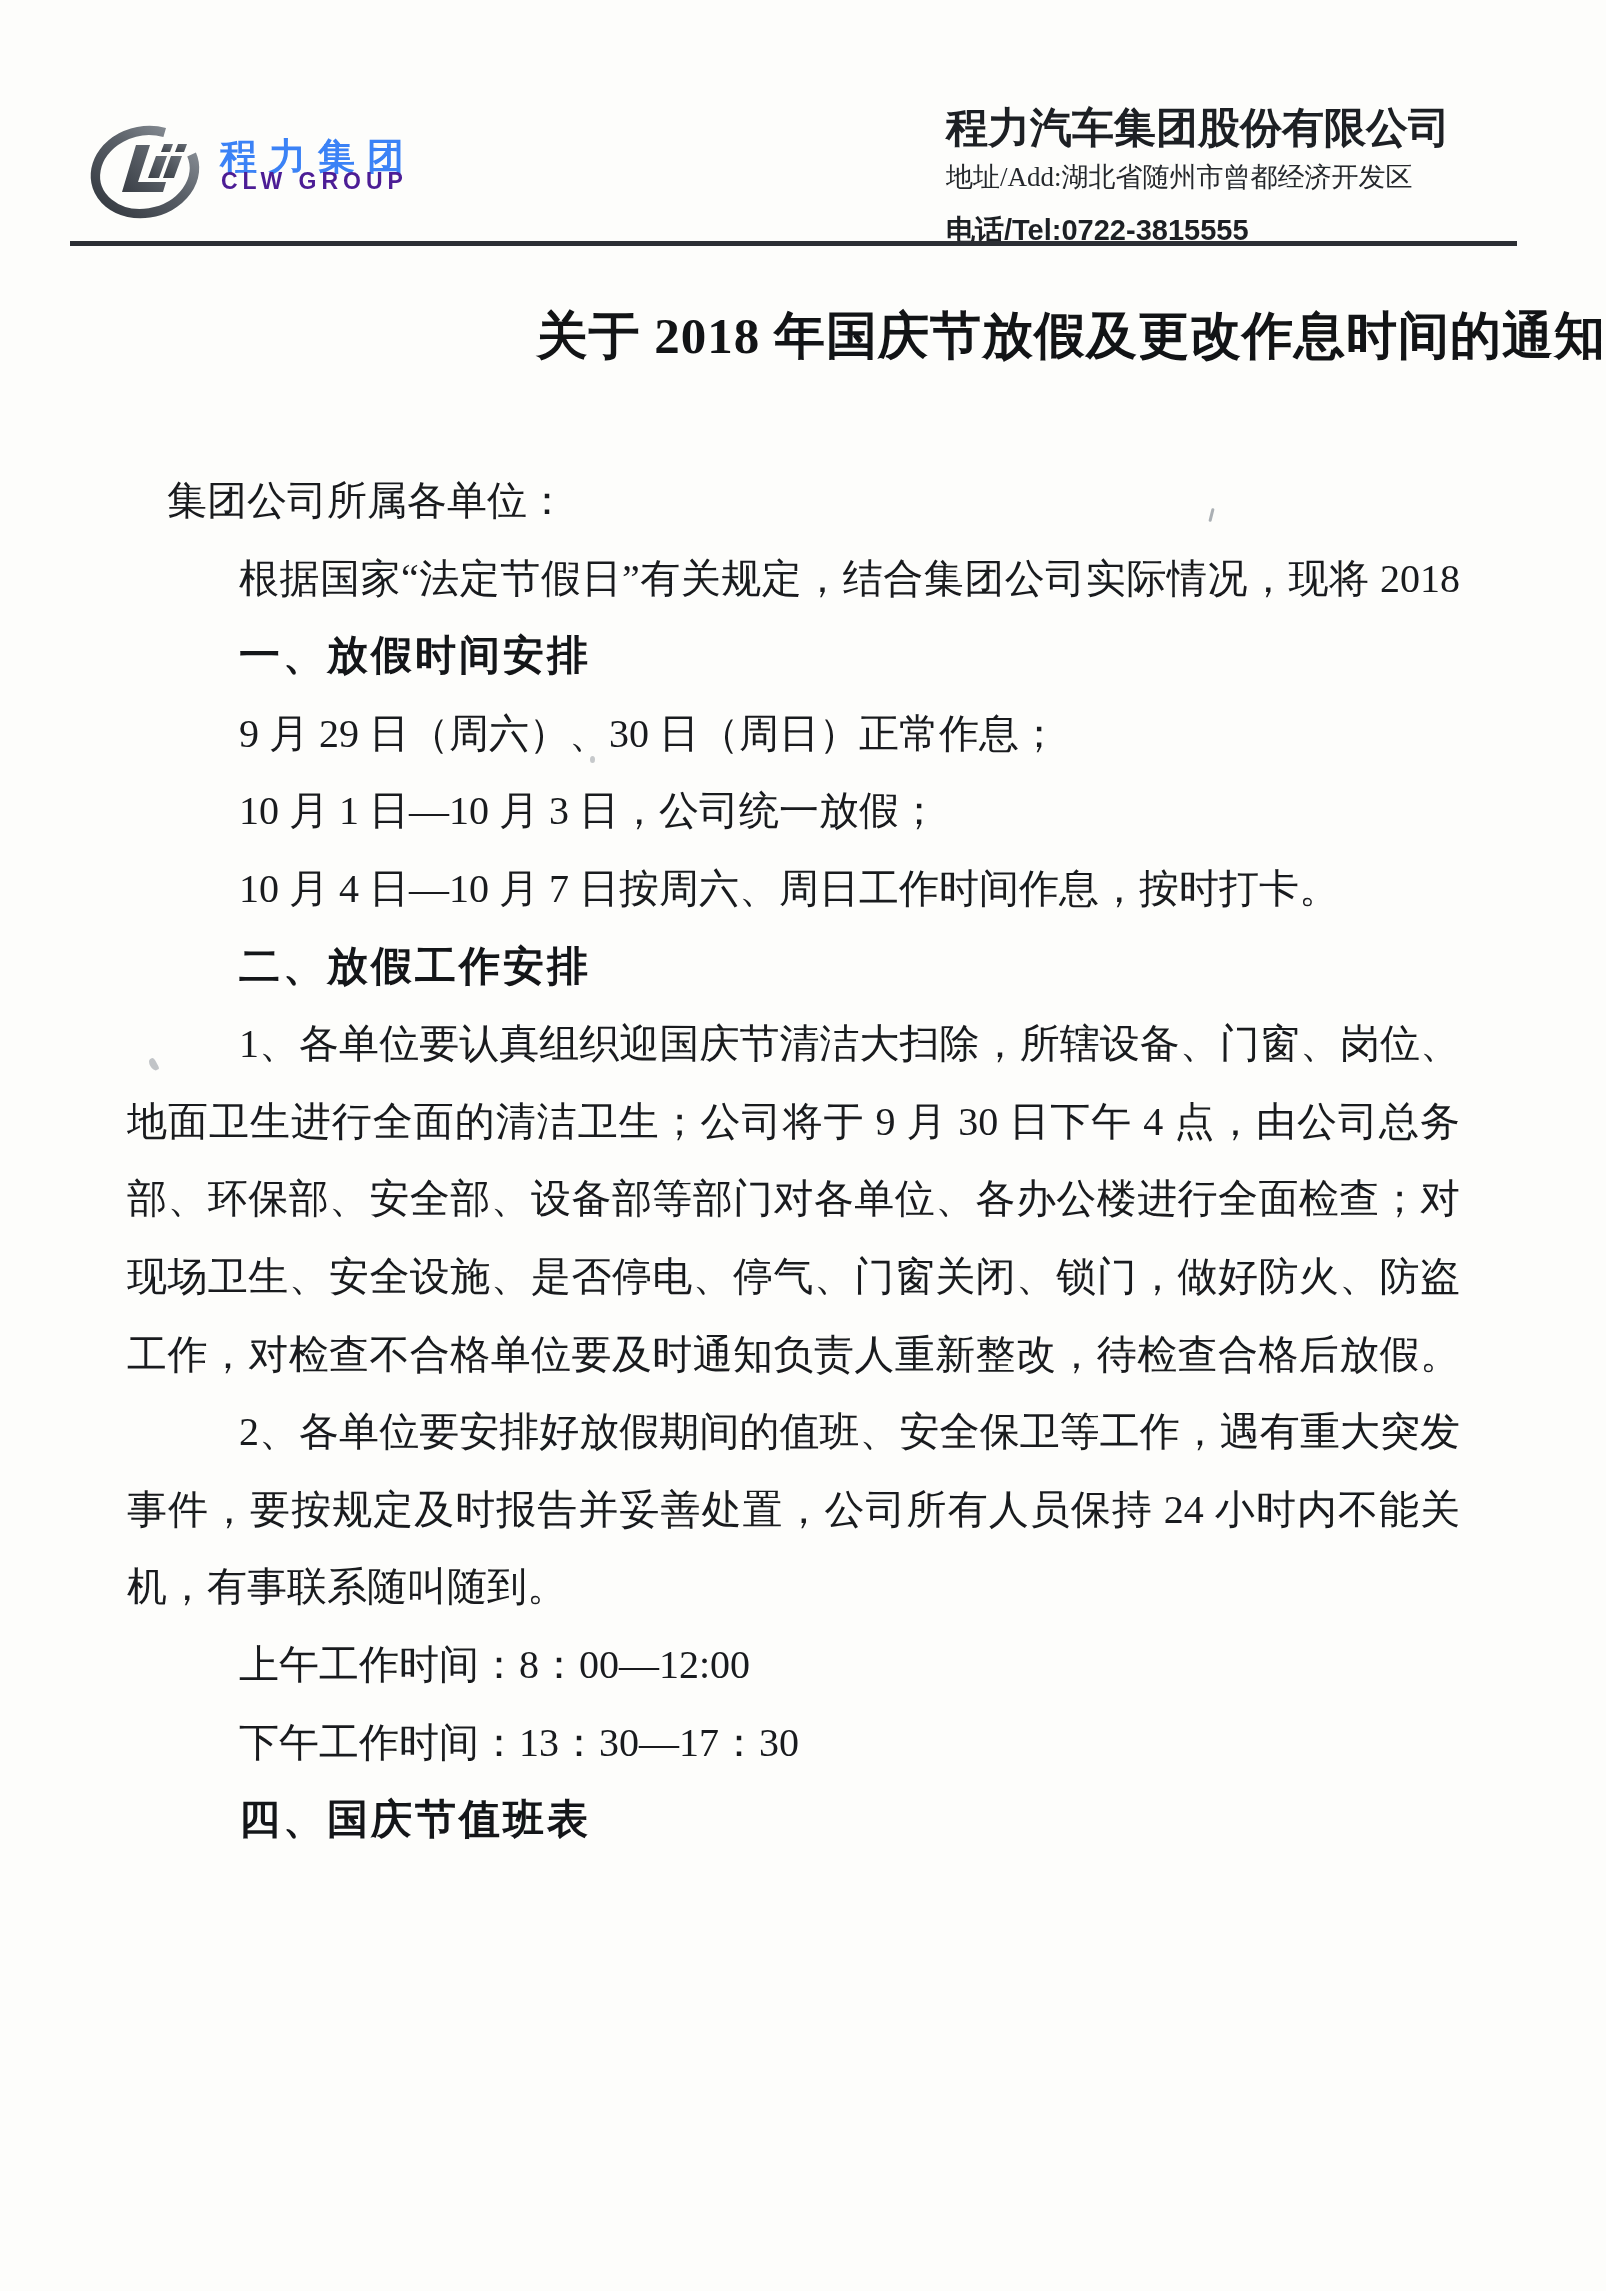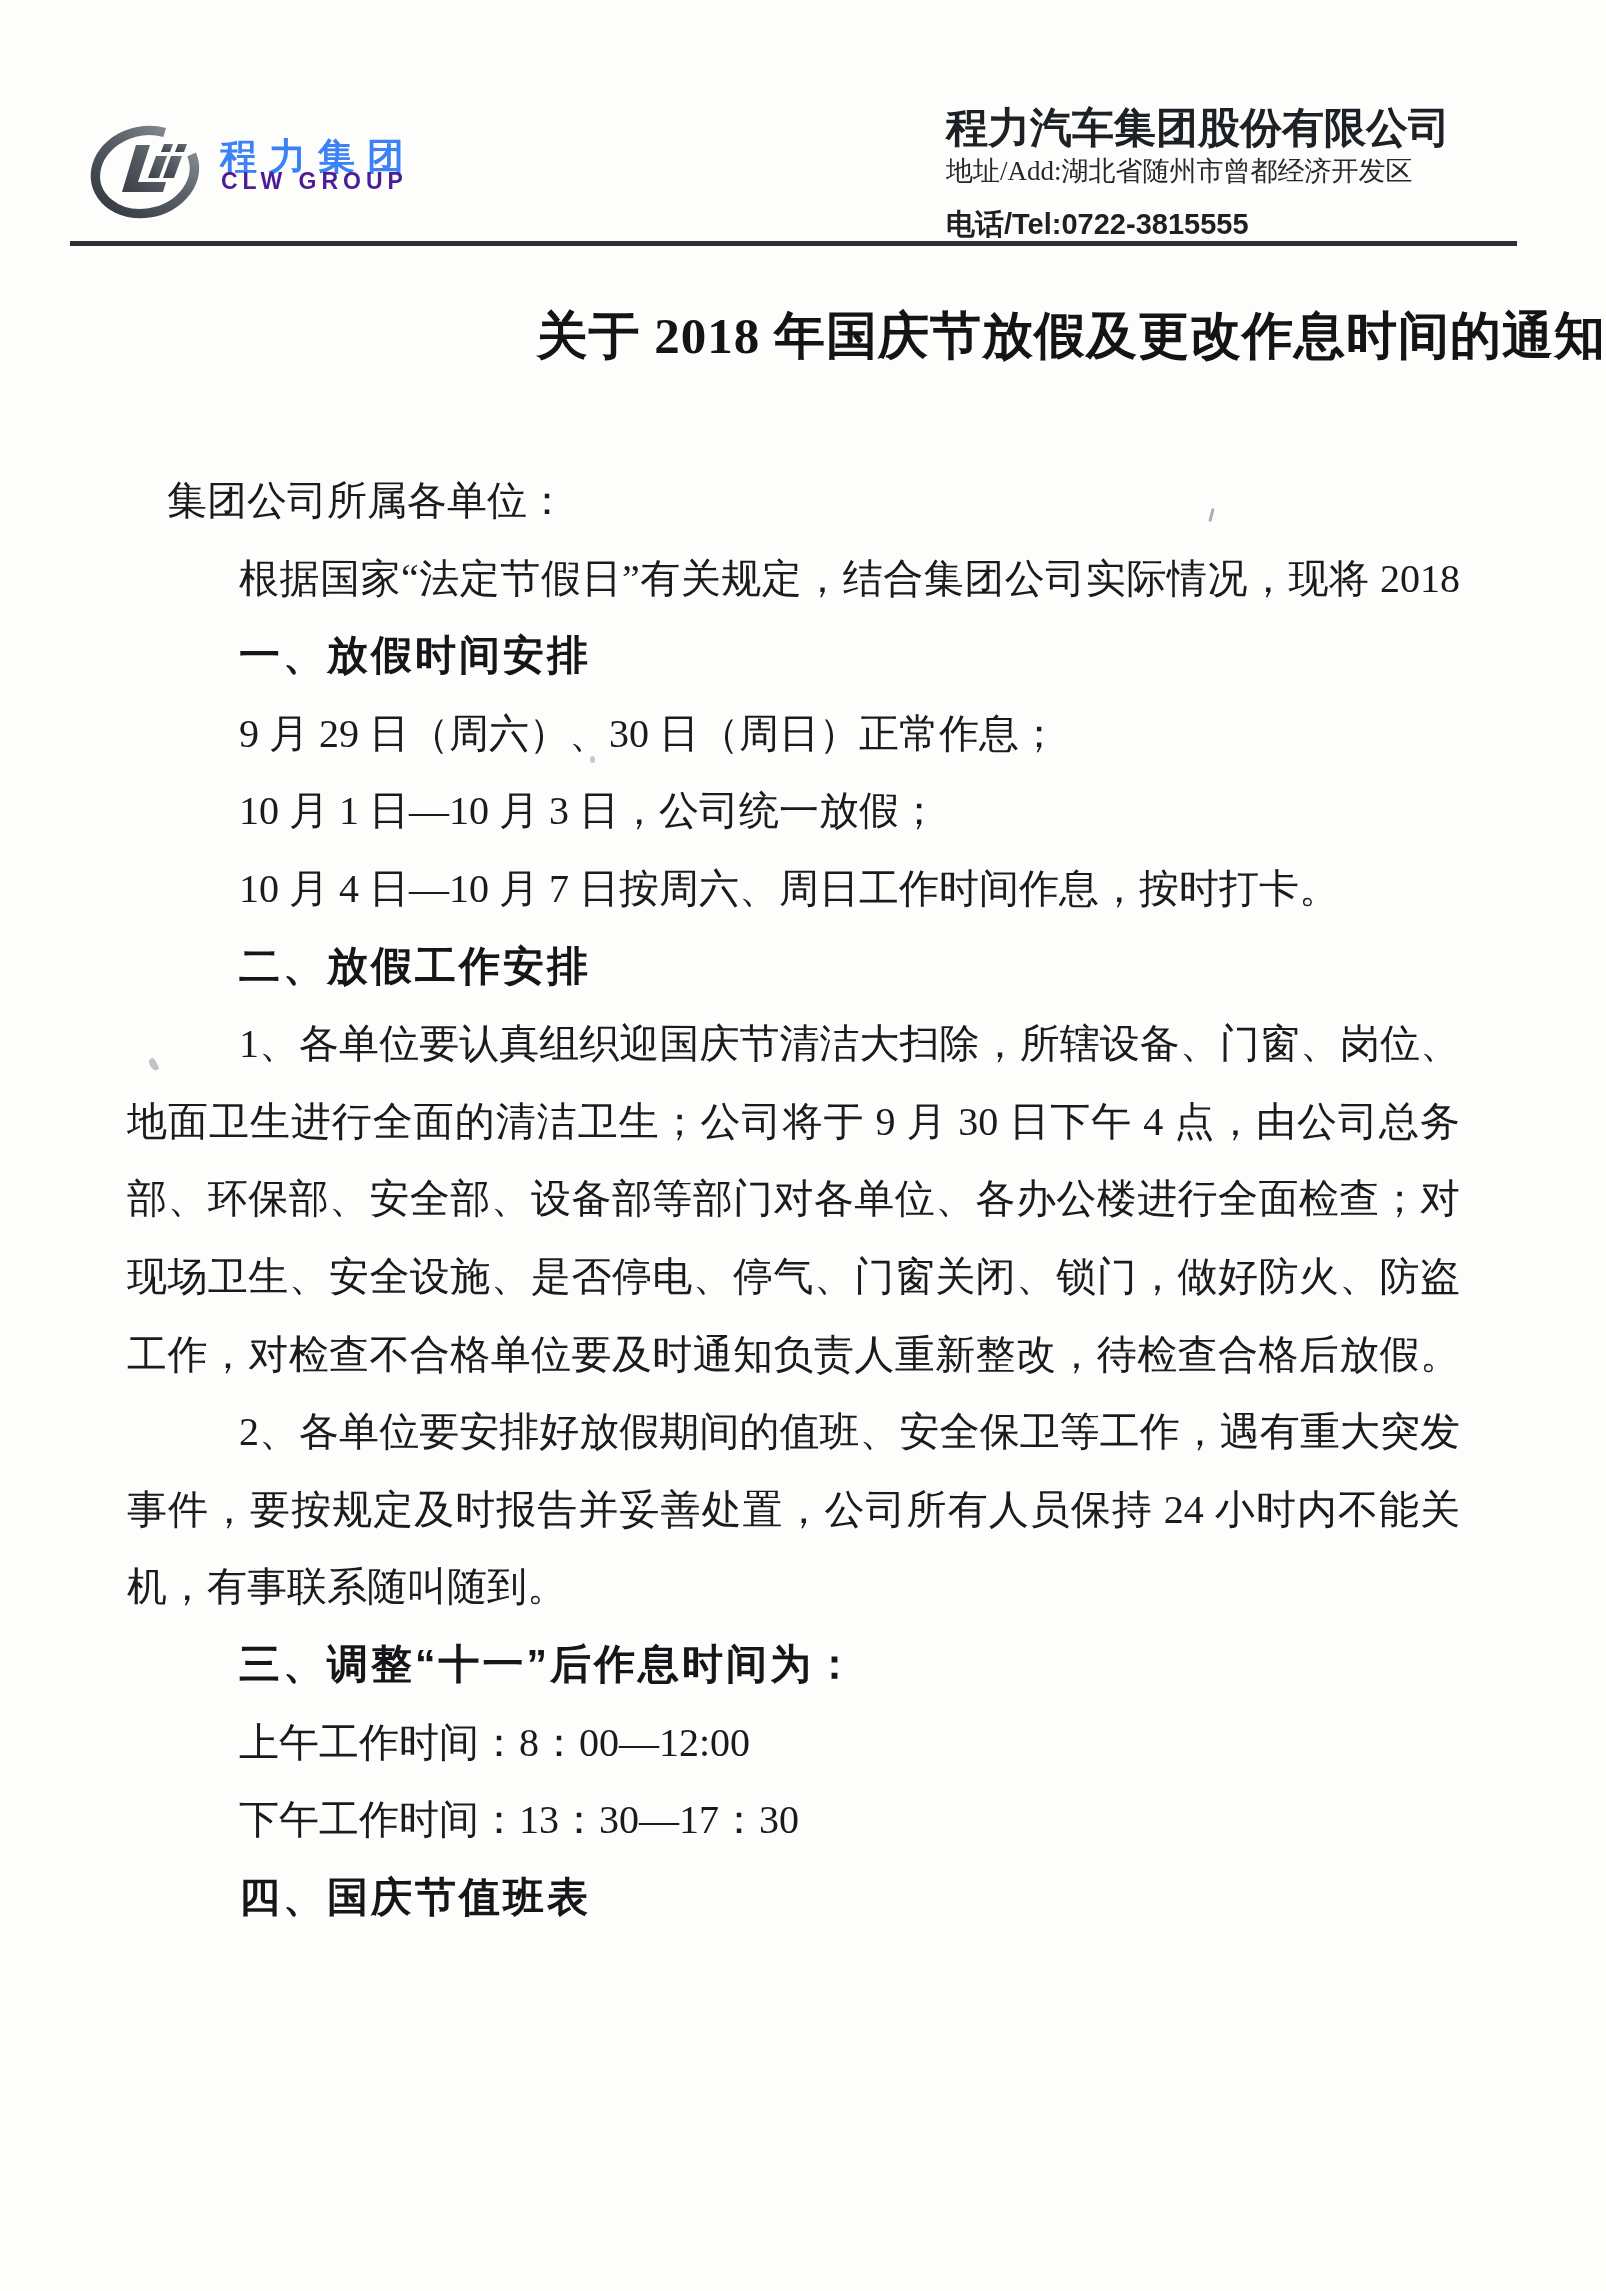--- a/index.html
+++ b/index.html
@@ -16,21 +16,21 @@
                letter-spacing:12px; color:#3b82f6; white-space:nowrap; }
   .logo-en   { position:absolute; left:221px; top:170px;
                font-family:"Liberation Sans","DejaVu Sans",sans-serif;
                font-weight:bold; font-size:23px; line-height:1;
                letter-spacing:5px; color:#4c1d95; white-space:nowrap; }
 
   .hdr-right { position:absolute; left:946px; top:104px; width:600px; }
   .cname { font-family:"Liberation Sans","DejaVu Sans",sans-serif;
            font-weight:bold; font-size:42px; line-height:48px;
            color:#1d2024; white-space:nowrap; }
-  .caddr { font-size:27px; line-height:30px; margin-top:4px;
+  .caddr { font-size:27px; line-height:30px; margin-top:10px;
            color:#25282c; white-space:nowrap; }
   .cphone{ font-family:"Liberation Sans","DejaVu Sans",sans-serif;
            font-weight:bold; font-size:29px; line-height:32px; margin-top:22px;
            color:#1d2024; white-space:nowrap; }
 
   .rule { position:absolute; left:70px; top:241px; width:1447px; height:5px;
           background:#2c2f34; }
 
   
   .title { position:absolute; left:0; top:302px; width:1606px; text-align:right;
@@ -101,21 +101,20 @@
   <div class="line ind">10 月 4 日—10 月 7 日按周六、周日工作时间作息，按时打卡。</div>
   <div class="line ind hd">二、放假工作安排</div>
   <div class="line ind just">1、各单位要认真组织迎国庆节清洁大扫除，所辖设备、门窗、岗位、</div>
   <div class="line just">地面卫生进行全面的清洁卫生；公司将于 9 月 30 日下午 4 点，由公司总务</div>
   <div class="line just">部、环保部、安全部、设备部等部门对各单位、各办公楼进行全面检查；对</div>
   <div class="line just">现场卫生、安全设施、是否停电、停气、门窗关闭、锁门，做好防火、防盗</div>
   <div class="line just">工作，对检查不合格单位要及时通知负责人重新整改，待检查合格后放假。</div>
   <div class="line ind just">2、各单位要安排好放假期间的值班、安全保卫等工作，遇有重大突发</div>
   <div class="line just">事件，要按规定及时报告并妥善处置，公司所有人员保持 24 小时内不能关</div>
   <div class="line">机，有事联系随叫随到。</div>
-  <div class="line ind hd">三、调整“十一”后作息时间为：</div>
   <div class="line ind">上午工作时间：8：00—12:00</div>
   <div class="line ind">下午工作时间：13：30—17：30</div>
   <div class="line ind hd">四、国庆节值班表</div>
 </main>
 
 <div class="speck sp1"></div>
 <div class="speck sp2"></div>
 <div class="speck sp3"></div>
 
 </body></html>

